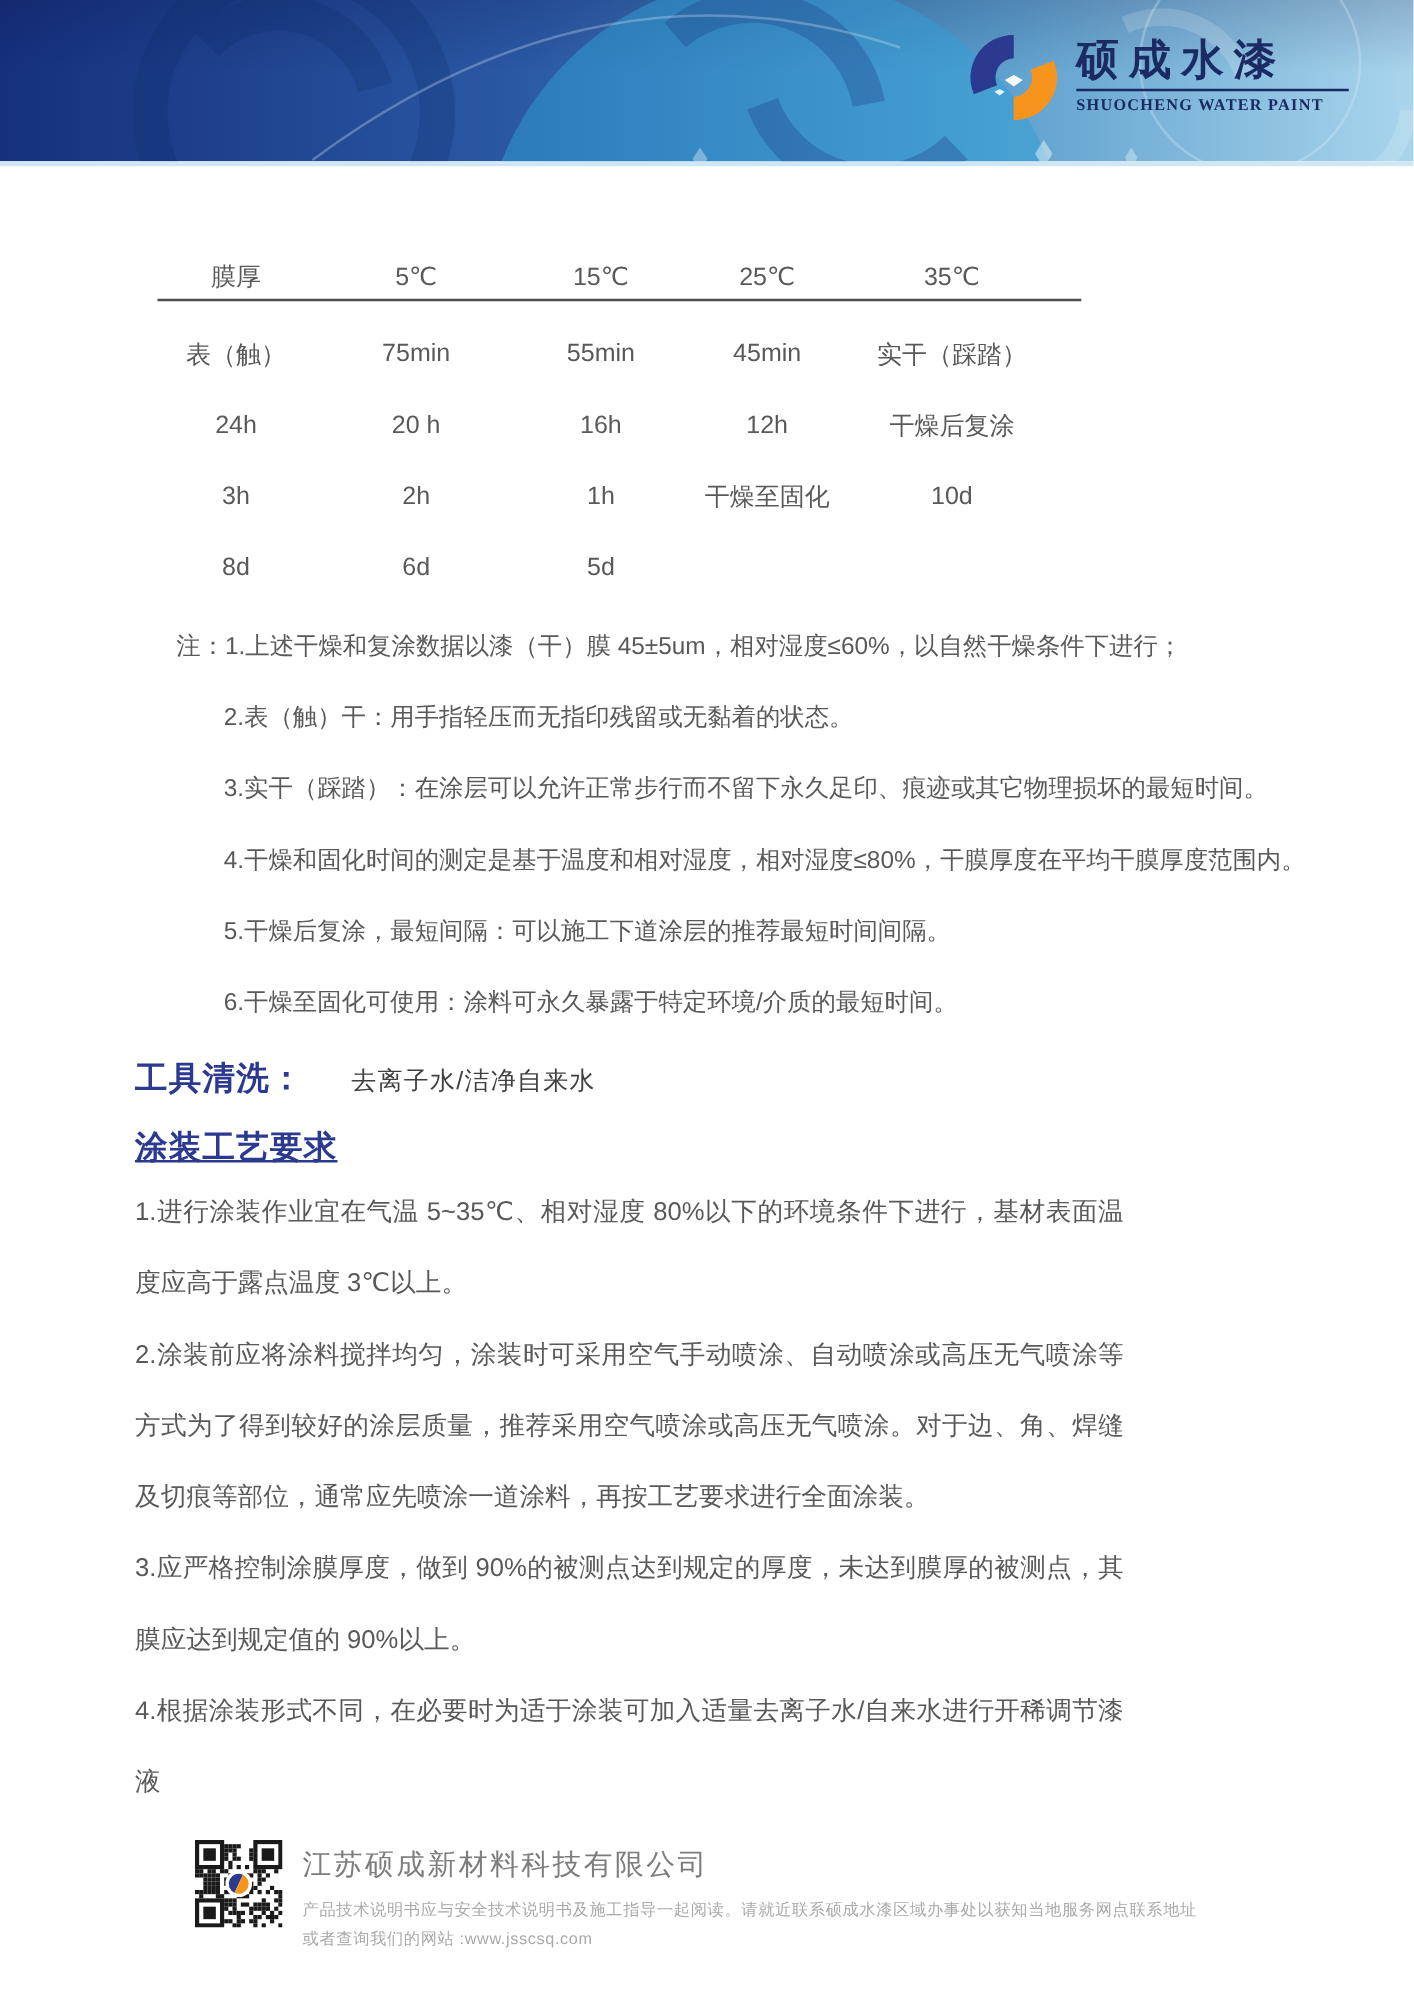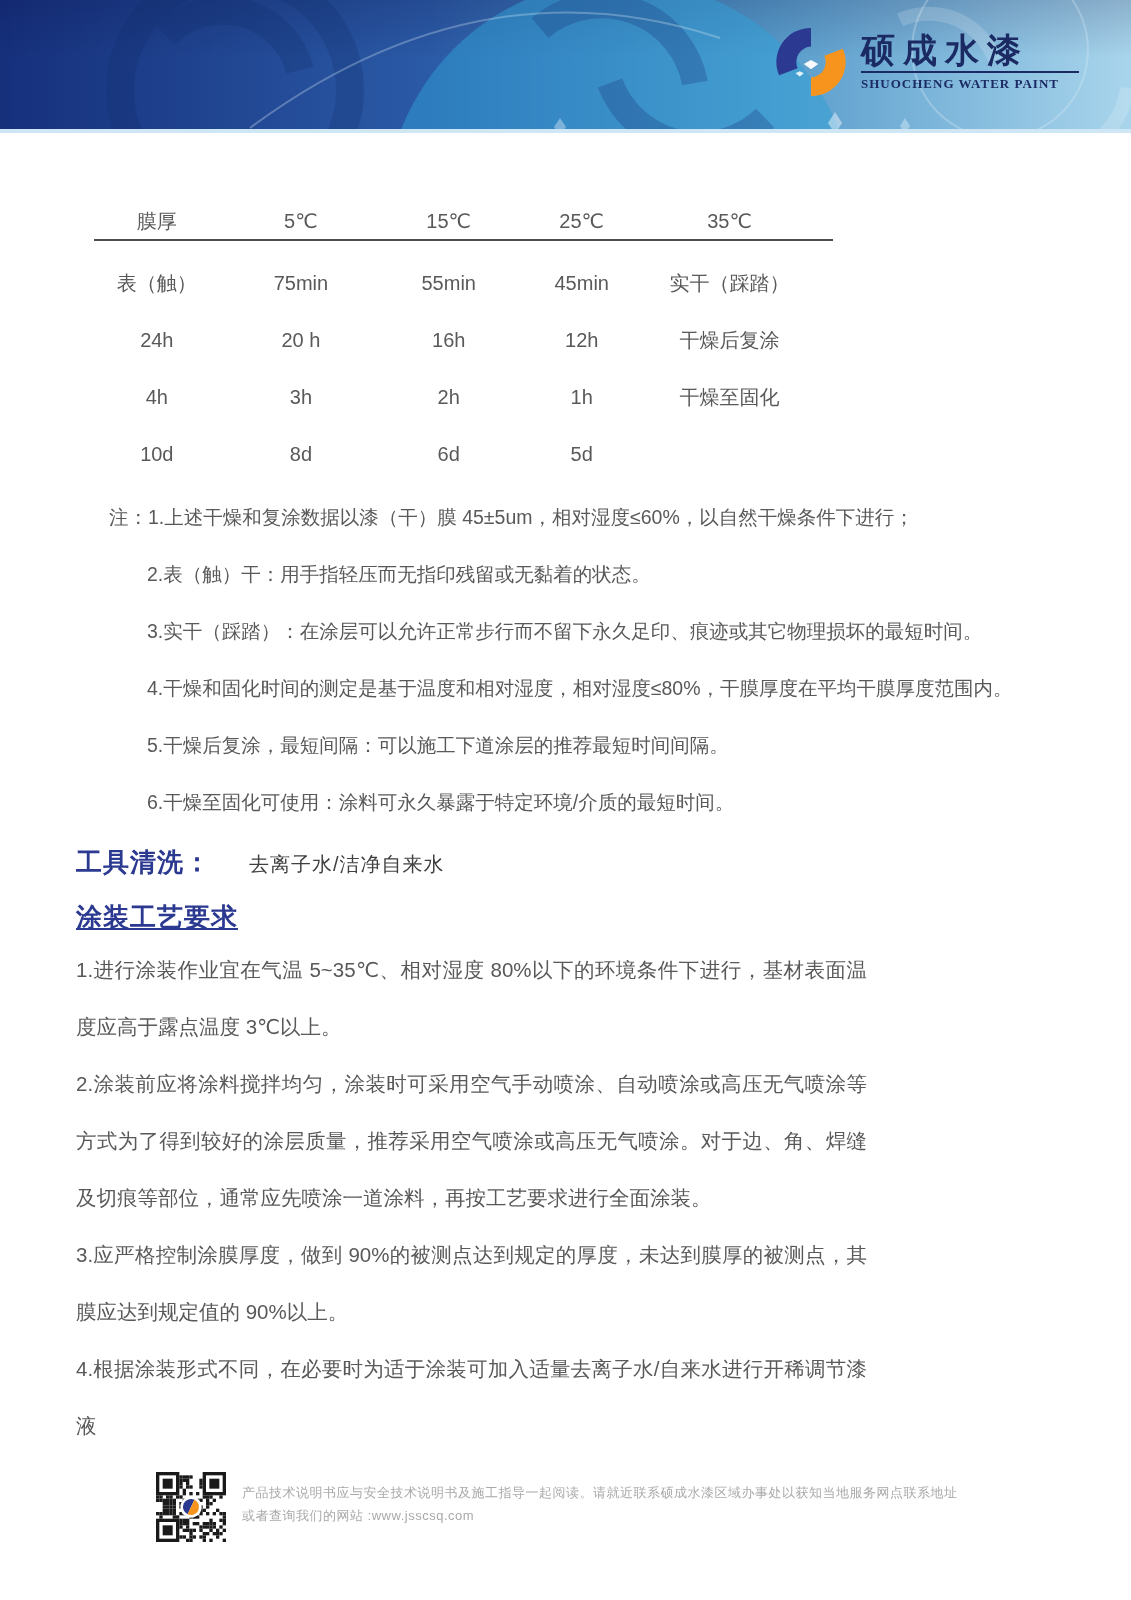--- a/index.html
+++ b/index.html
@@ -13,30 +13,30 @@
     background:
       linear-gradient(to bottom, rgba(5,10,60,.18), rgba(0,0,0,0) 45%),
       linear-gradient(to right, #16307c 0%, #2b5aa6 38%, #579bcb 68%, #a9d5ec 100%);
     border-bottom:4px solid #cfe7f4;
   }
   .banner svg.wm{position:absolute;left:0;top:0;width:1131px;height:129px;}
   .logo-block{position:absolute;top:26px;right:52px;display:flex;align-items:center;gap:14px;}
   .logo-mark{width:72px;height:72px;flex:0 0 auto;}
   .logo-text{display:flex;flex-direction:column;}
   .logo-cn{
-    font-family:Liberation Serif, serif;font-weight:bold;
+    font-family:Liberation Mono, monospace;font-weight:bold;
     font-size:34px;line-height:36px;color:#1b2a63;letter-spacing:8px;white-space:nowrap;
   }
   .logo-divider{border:none;border-top:2px solid #1b2a63;margin:2px 0 3px 0;width:218px;}
   .logo-en{
     font-family:"Liberation Serif","DejaVu Serif",serif;font-weight:bold;
     font-size:13px;color:#1b2a63;letter-spacing:1px;white-space:nowrap;
   }
   
-  .content{padding:0 76px;margin-top:36px;}
+  .content{padding:0 108px;margin-top:36px;}
   .table-wrap{margin:70px 0 0 18px;width:739px;font-size:20px;color:#595959;}
   .t-grid{display:grid;grid-template-columns:17% 22% 18% 18% 22%;}
   .t-grid .cell{display:flex;align-items:center;justify-content:center;text-align:center;}
   .t-head .cell{height:36px;}
   .t-divider{border:none;border-top:2px solid #4d4d4d;margin:0;width:100%;}
   .t-body{margin-top:14px;}
   .t-body .cell{height:57px;}
   
   .notes{margin:6px 0 0 33px;font-size:19.5px;line-height:57px;color:#595959;}
   .note-row{white-space:nowrap;}
@@ -119,21 +119,20 @@
         <div class="cell">55min</div>
         <div class="cell">45min</div>
 
         <div class="cell">实干（踩踏）</div>
         <div class="cell">24h</div>
         <div class="cell">20 h</div>
         <div class="cell">16h</div>
         <div class="cell">12h</div>
 
         <div class="cell">干燥后复涂</div>
-        <div class="cell">4h</div>
         <div class="cell">3h</div>
         <div class="cell">2h</div>
         <div class="cell">1h</div>
 
         <div class="cell">干燥至固化</div>
         <div class="cell">10d</div>
         <div class="cell">8d</div>
         <div class="cell">6d</div>
         <div class="cell">5d</div>
       </div>
@@ -318,20 +317,21 @@
           <rect x="16" y="20" width="1" height="1" fill="#1a1a1a"></rect>
           <rect x="20" y="20" width="1" height="1" fill="#1a1a1a"></rect>
           <circle cx="10.5" cy="10.5" r="3.2" fill="#ffffff"></circle>
           <g transform="rotate(25 10.5 10.5)">
             <path d="M10.5 8.1 a2.4 2.4 0 0 0 0 4.8 z" fill="#2b3990"></path>
             <path d="M10.5 8.1 a2.4 2.4 0 0 1 0 4.8 z" fill="#f7941d"></path>
           </g>
         </svg>
     </div>
     <div class="footer-text">
+      <div class="company">江苏硕成新材料科技有限公司</div>
       <div class="disclaimer">
         <div>产品技术说明书应与安全技术说明书及施工指导一起阅读。请就近联系硕成水漆区域办事处以获知当地服务网点联系地址</div>
         <div>或者查询我们的网站 :www.jsscsq.com</div>
       </div>
     </div>
   </div>
 
 </div>
 
 </body></html>

